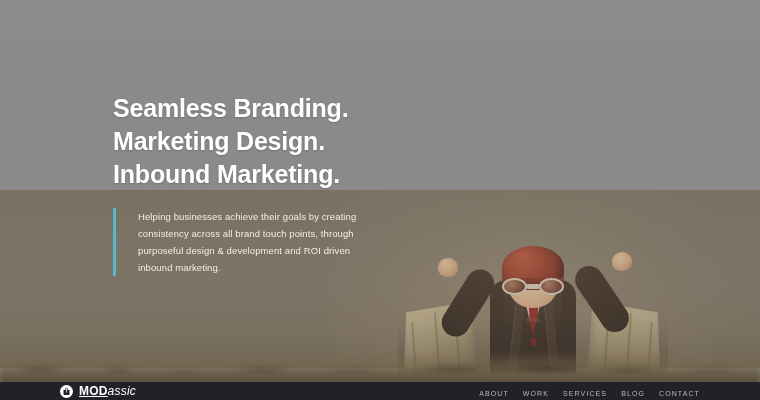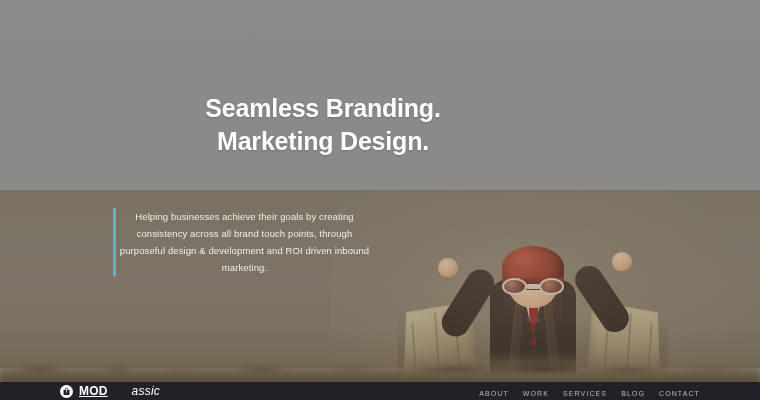--- a/index.html
+++ b/index.html
@@ -11,21 +11,20 @@
   body {
     font-family: "Liberation Sans", sans-serif;
   }
 
   .viewport {
     position: relative;
     width: 760px;
     height: 400px;
     overflow: hidden;
     background: #8a8a8a;
-    text-align: center;
   }
 
   
   .photo {
     position: absolute;
     inset: 0;
     overflow: hidden;
   }
   .sky {
     position: absolute;
@@ -299,20 +298,21 @@
     letter-spacing: -0.2px;
     text-shadow: 0 1px 2px rgba(0,0,0,0.18);
   }
   .headline span { display: block; }
 
   .lede {
     position: absolute;
     left: 113px;
     top: 208px;
     width: 260px;
+    padding-left: 22px;
     border-left: 3px solid #5bb7cf;
     box-sizing: border-box;
   }
   .lede p {
     margin: 0;
     color: #f0eee9;
     font-size: 9.5px;
     line-height: 17px;
     letter-spacing: 0.1px;
   }
@@ -347,21 +347,21 @@
     align-items: center;
     justify-content: center;
   }
   .brand-mark svg { display: block; }
   .brand-text {
     color: #ffffff;
     font-size: 12px;
     letter-spacing: 0.2px;
   }
   .brand-text .mod { font-weight: bold; text-decoration: underline; }
-  .brand-text .assic { font-style: italic; font-weight: normal; margin-left: 24px; }
+  .brand-text .assic { font-style: italic; font-weight: normal; }
 
   .nav-links {
     display: flex;
     align-items: center;
     gap: 14px;
     list-style: none;
     margin: 0;
     padding: 0;
   }
   .nav-links li a {
@@ -426,20 +426,21 @@
     <div class="ground"></div>
   </div>
 
   <div class="tone-upper"></div>
   <div class="tone-lower"></div>
 
   <div class="hero-copy">
     <h1 class="headline">
       <span>Seamless Branding.</span>
       <span>Marketing Design.</span>
+      <span>Inbound Marketing.</span>
     </h1>
   </div>
 
   <div class="lede">
     <p>Helping businesses achieve their goals by creating consistency across all brand touch points, through purposeful design &amp; development and ROI driven inbound marketing.</p>
   </div>
 
   <div class="navbar">
     <div class="brand">
       <span class="brand-mark">

